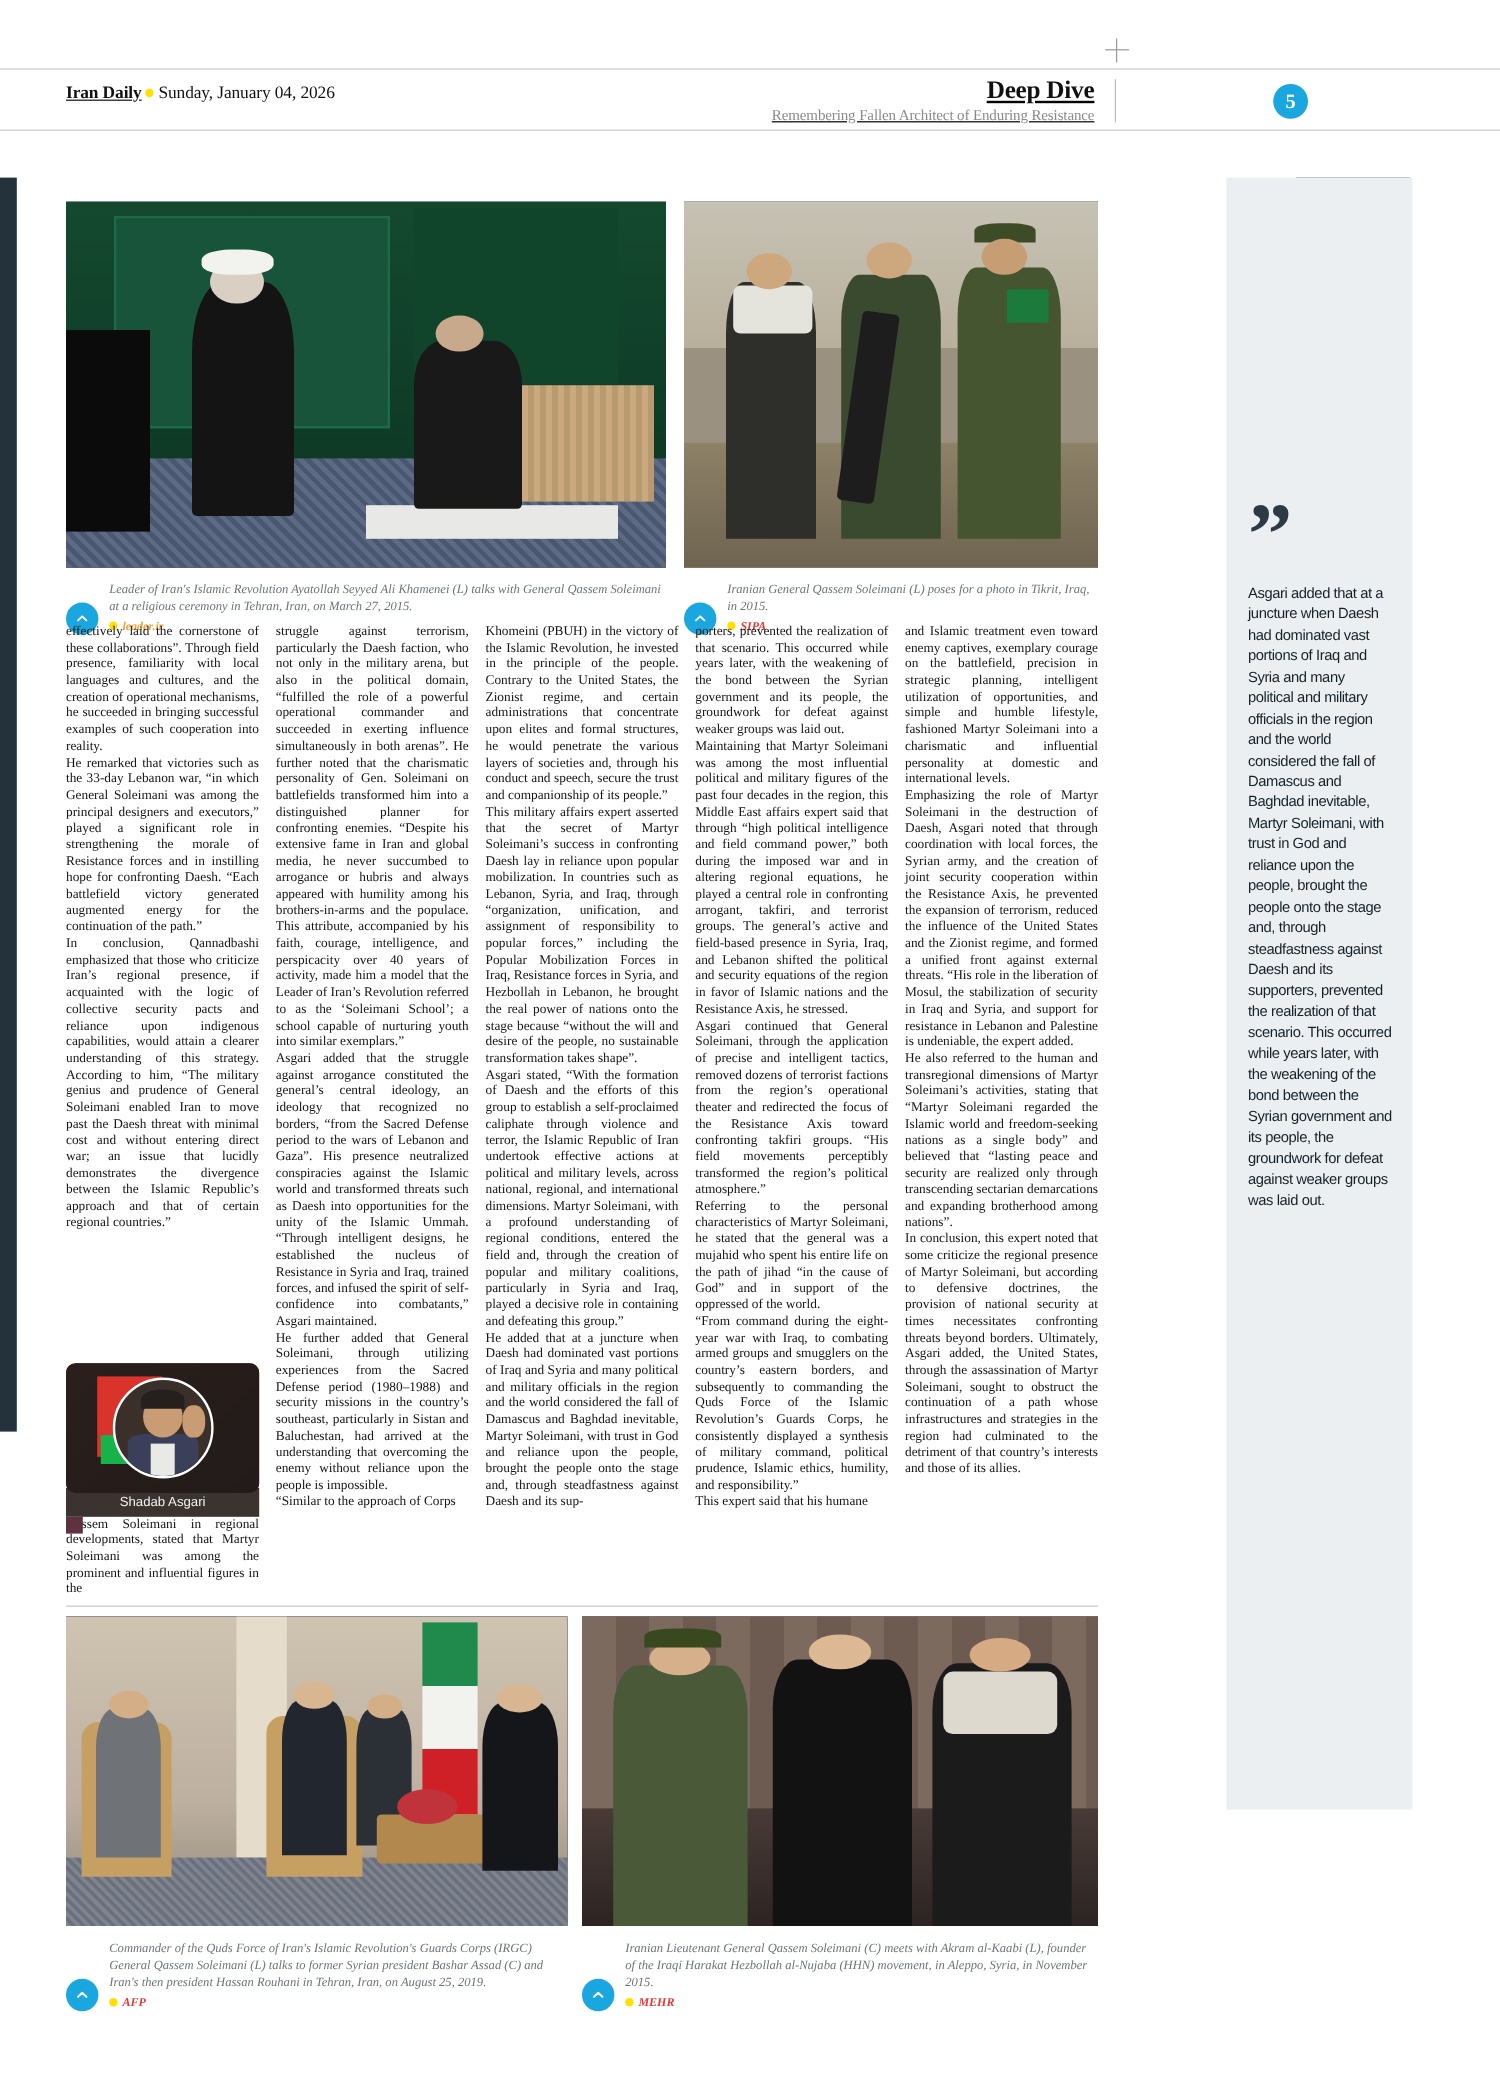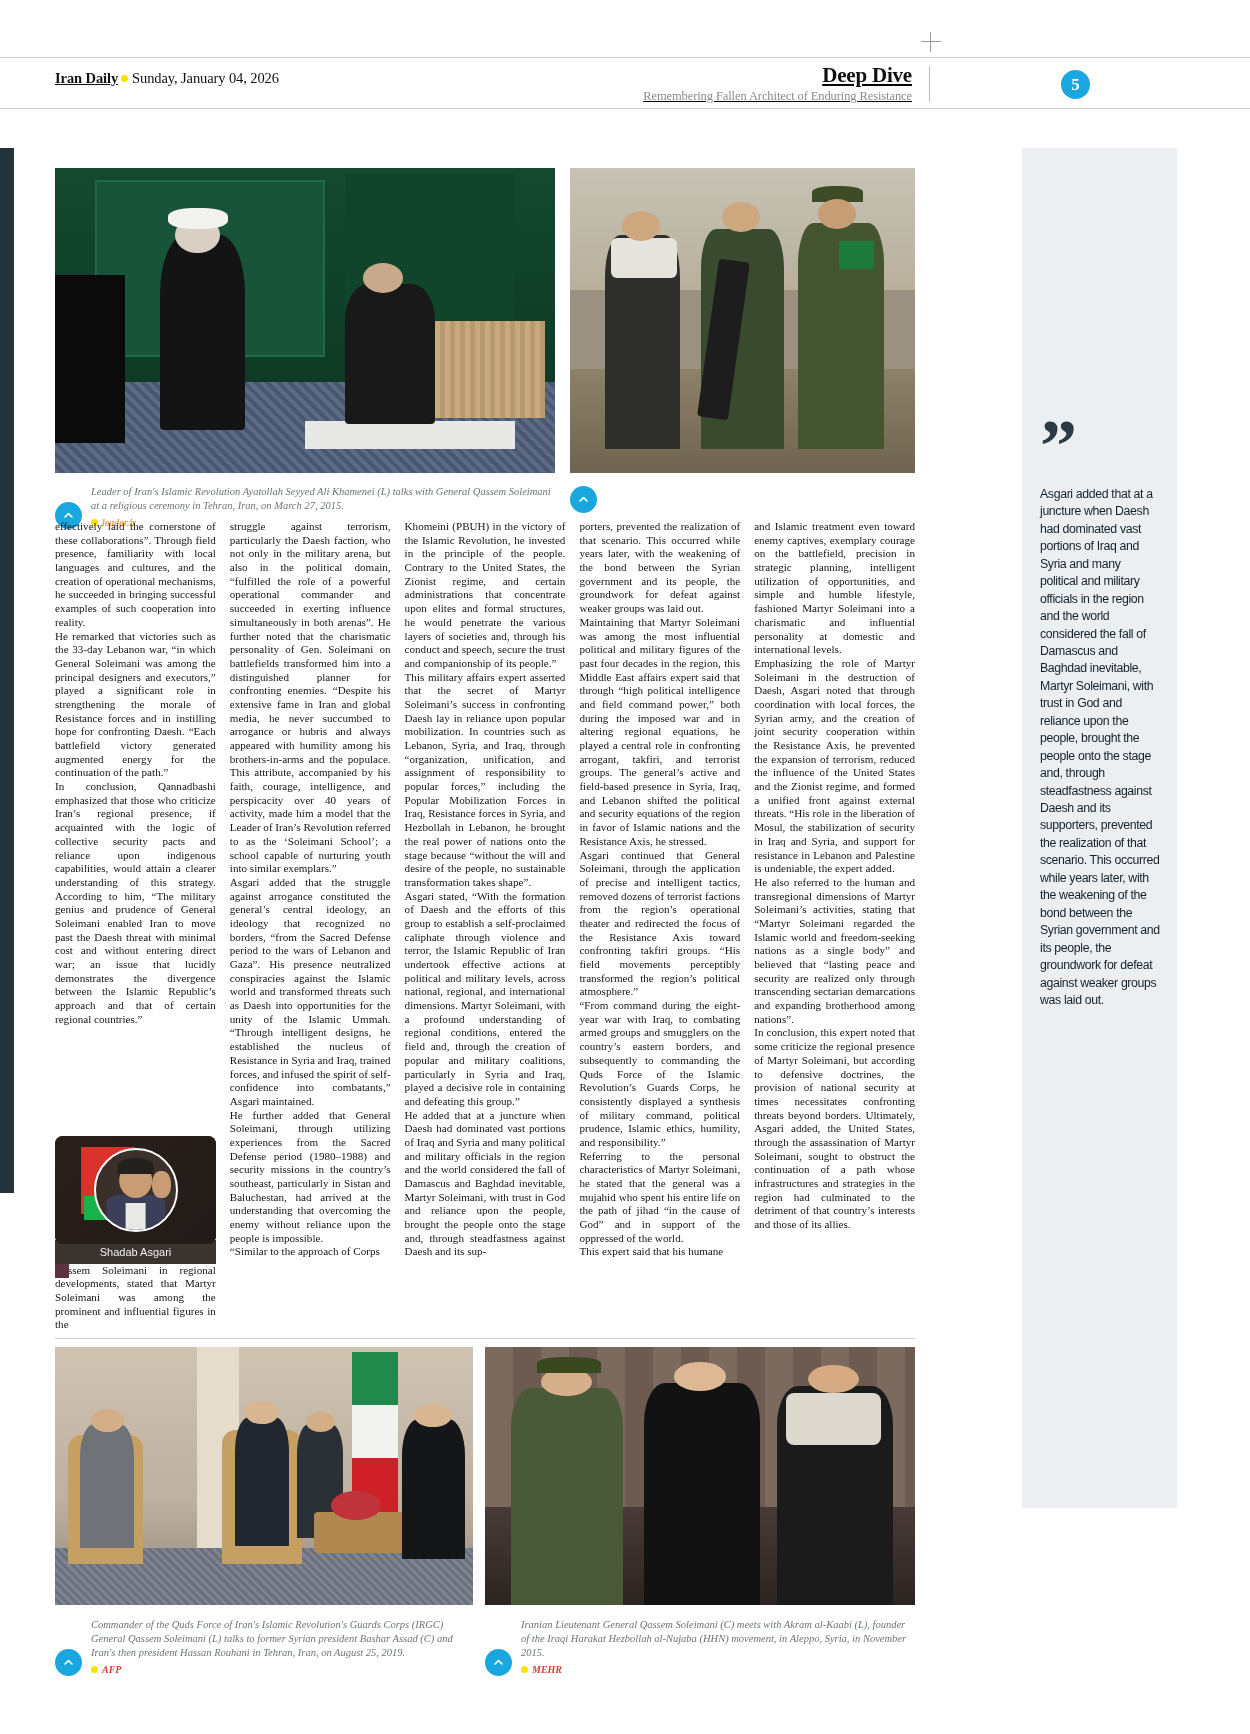--- a/index.html
+++ b/index.html
@@ -273,20 +273,24 @@
       <div class="cap-text cap-credit credit-leaderir"><span class="dot"></span><span>leader.ir</span></div>
     </div>
   </div>
 
   <div class="caption cap2">
     <div class="cap-btn">
       <svg width="13" height="13" viewBox="0 0 13 13">
           <polyline points="3,8 6.5,4.6 10,8" fill="none" stroke="#fff" stroke-width="1.6" stroke-linecap="round" stroke-linejoin="round"></polyline>
         </svg>
     </div>
+    <div>
+      <div class="cap-text">Iranian General Qassem Soleimani (L) poses for a photo in Tikrit, Iraq, in 2015.</div>
+      <div class="cap-text cap-credit credit-red"><span class="dot"></span><span>SIPA</span></div>
+    </div>
   </div>
 
   <div class="cols">
 
     <div class="col">
       <p>effectively laid the cornerstone of these collaborations”. Through field presence, familiarity with local languages and cultures, and the creation of operational mechanisms, he succeeded in bringing successful examples of such cooperation into reality.</p>
       <p>He remarked that victories such as the 33-day Lebanon war, “in which General Soleimani was among the principal designers and executors,” played a significant role in strengthening the morale of Resistance forces and in instilling hope for confronting Daesh. “Each battlefield victory generated augmented energy for the continuation of the path.”</p>
       <p>In conclusion, Qannadbashi emphasized that those who criticize Iran’s regional presence, if acquainted with the logic of collective security pacts and reliance upon indigenous capabilities, would attain a clearer understanding of this strategy. According to him, “The military genius and prudence of General Soleimani enabled Iran to move past the Daesh threat with minimal cost and without entering direct war; an issue that lucidly demonstrates the divergence between the Islamic Republic’s approach and that of certain regional countries.”</p>
       <div style="height:196px"></div>
       <p>Shadab Asgari, writer and military affairs expert, referring to the role and position of Lieutenant General Qassem Soleimani in regional developments, stated that Martyr Soleimani was among the prominent and influential figures in the</p>
@@ -303,22 +307,22 @@
       <p>Khomeini (PBUH) in the victory of the Islamic Revolution, he invested in the principle of the people. Contrary to the United States, the Zionist regime, and certain administrations that concentrate upon elites and formal structures, he would penetrate the various layers of societies and, through his conduct and speech, secure the trust and companionship of its people.”</p>
       <p>This military affairs expert asserted that the secret of Martyr Soleimani’s success in confronting Daesh lay in reliance upon popular mobilization. In countries such as Lebanon, Syria, and Iraq, through “organization, unification, and assignment of responsibility to popular forces,” including the Popular Mobilization Forces in Iraq, Resistance forces in Syria, and Hezbollah in Lebanon, he brought the real power of nations onto the stage because “without the will and desire of the people, no sustainable transformation takes shape”.</p>
       <p>Asgari stated, “With the formation of Daesh and the efforts of this group to establish a self-proclaimed caliphate through violence and terror, the Islamic Republic of Iran undertook effective actions at political and military levels, across national, regional, and international dimensions. Martyr Soleimani, with a profound understanding of regional conditions, entered the field and, through the creation of popular and military coalitions, particularly in Syria and Iraq, played a decisive role in containing and defeating this group.”</p>
       <p>He added that at a juncture when Daesh had dominated vast portions of Iraq and Syria and many political and military officials in the region and the world considered the fall of Damascus and Baghdad inevitable, Martyr Soleimani, with trust in God and reliance upon the people, brought the people onto the stage and, through steadfastness against Daesh and its sup-</p>
     </div>
 
     <div class="col">
       <p>porters, prevented the realization of that scenario. This occurred while years later, with the weakening of the bond between the Syrian government and its people, the groundwork for defeat against weaker groups was laid out.</p>
       <p>Maintaining that Martyr Soleimani was among the most influential political and military figures of the past four decades in the region, this Middle East affairs expert said that through “high political intelligence and field command power,” both during the imposed war and in altering regional equations, he played a central role in confronting arrogant, takfiri, and terrorist groups. The general’s active and field-based presence in Syria, Iraq, and Lebanon shifted the political and security equations of the region in favor of Islamic nations and the Resistance Axis, he stressed.</p>
       <p>Asgari continued that General Soleimani, through the application of precise and intelligent tactics, removed dozens of terrorist factions from the region’s operational theater and redirected the focus of the Resistance Axis toward confronting takfiri groups. “His field movements perceptibly transformed the region’s political atmosphere.”</p>
+      <p>Referring to the personal characteristics of Martyr Soleimani, he stated that the general was a mujahid who spent his entire life on the path of jihad “in the cause of God” and in support of the oppressed of the world.</p>
       <p>“From command during the eight-year war with Iraq, to combating armed groups and smugglers on the country’s eastern borders, and subsequently to commanding the Quds Force of the Islamic Revolution’s Guards Corps, he consistently displayed a synthesis of military command, political prudence, Islamic ethics, humility, and responsibility.”</p>
-      <p>Referring to the personal characteristics of Martyr Soleimani, he stated that the general was a mujahid who spent his entire life on the path of jihad “in the cause of God” and in support of the oppressed of the world.</p>
       <p>This expert said that his humane</p>
     </div>
 
     <div class="col">
       <p>and Islamic treatment even toward enemy captives, exemplary courage on the battlefield, precision in strategic planning, intelligent utilization of opportunities, and simple and humble lifestyle, fashioned Martyr Soleimani into a charismatic and influential personality at domestic and international levels.</p>
       <p>Emphasizing the role of Martyr Soleimani in the destruction of Daesh, Asgari noted that through coordination with local forces, the Syrian army, and the creation of joint security cooperation within the Resistance Axis, he prevented the expansion of terrorism, reduced the influence of the United States and the Zionist regime, and formed a unified front against external threats. “His role in the liberation of Mosul, the stabilization of security in Iraq and Syria, and support for resistance in Lebanon and Palestine is undeniable, the expert added.</p>
       <p>He also referred to the human and transregional dimensions of Martyr Soleimani’s activities, stating that “Martyr Soleimani regarded the Islamic world and freedom-seeking nations as a single body” and believed that “lasting peace and security are realized only through transcending sectarian demarcations and expanding brotherhood among nations”.</p>
       <p>In conclusion, this expert noted that some criticize the regional presence of Martyr Soleimani, but according to defensive doctrines, the provision of national security at times necessitates confronting threats beyond borders. Ultimately, Asgari added, the United States, through the assassination of Martyr Soleimani, sought to obstruct the continuation of a path whose infrastructures and strategies in the region had culminated to the detriment of that country’s interests and those of its allies.</p>
     </div>
   </div>

